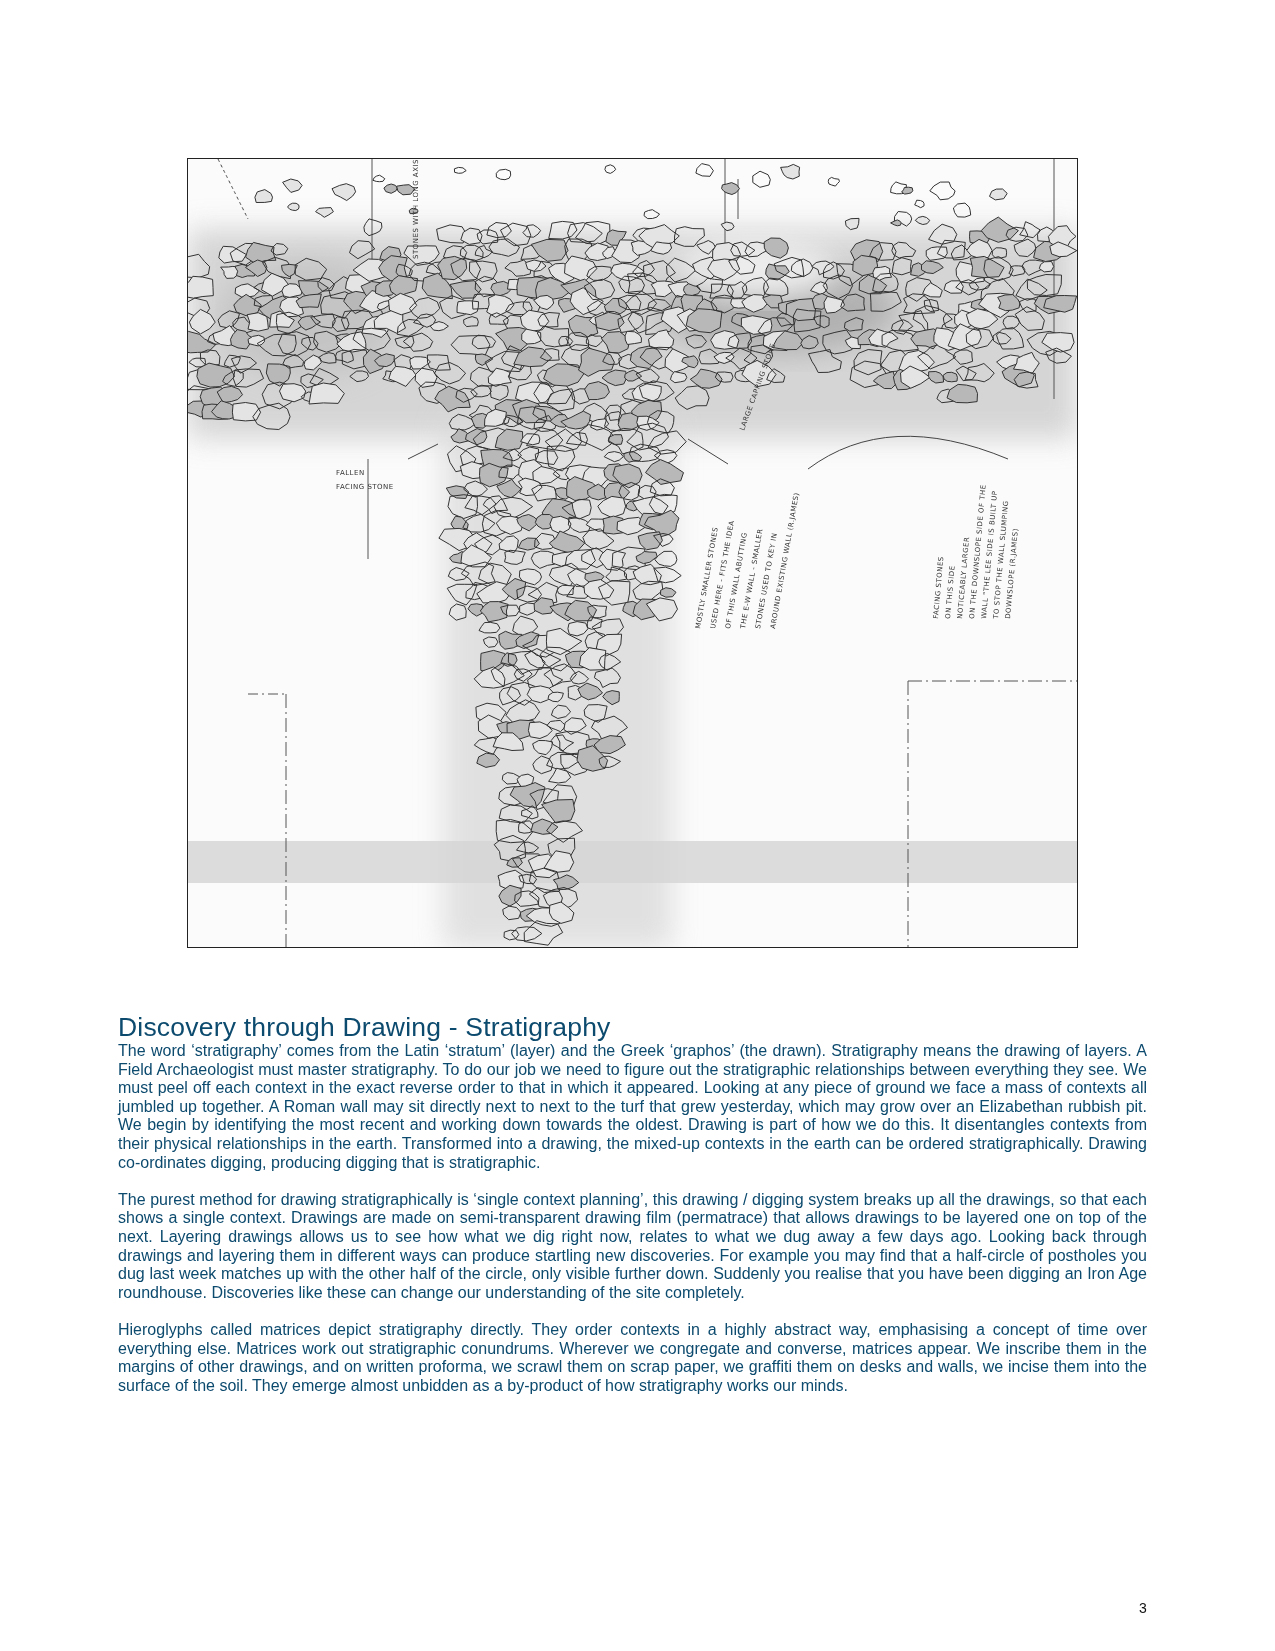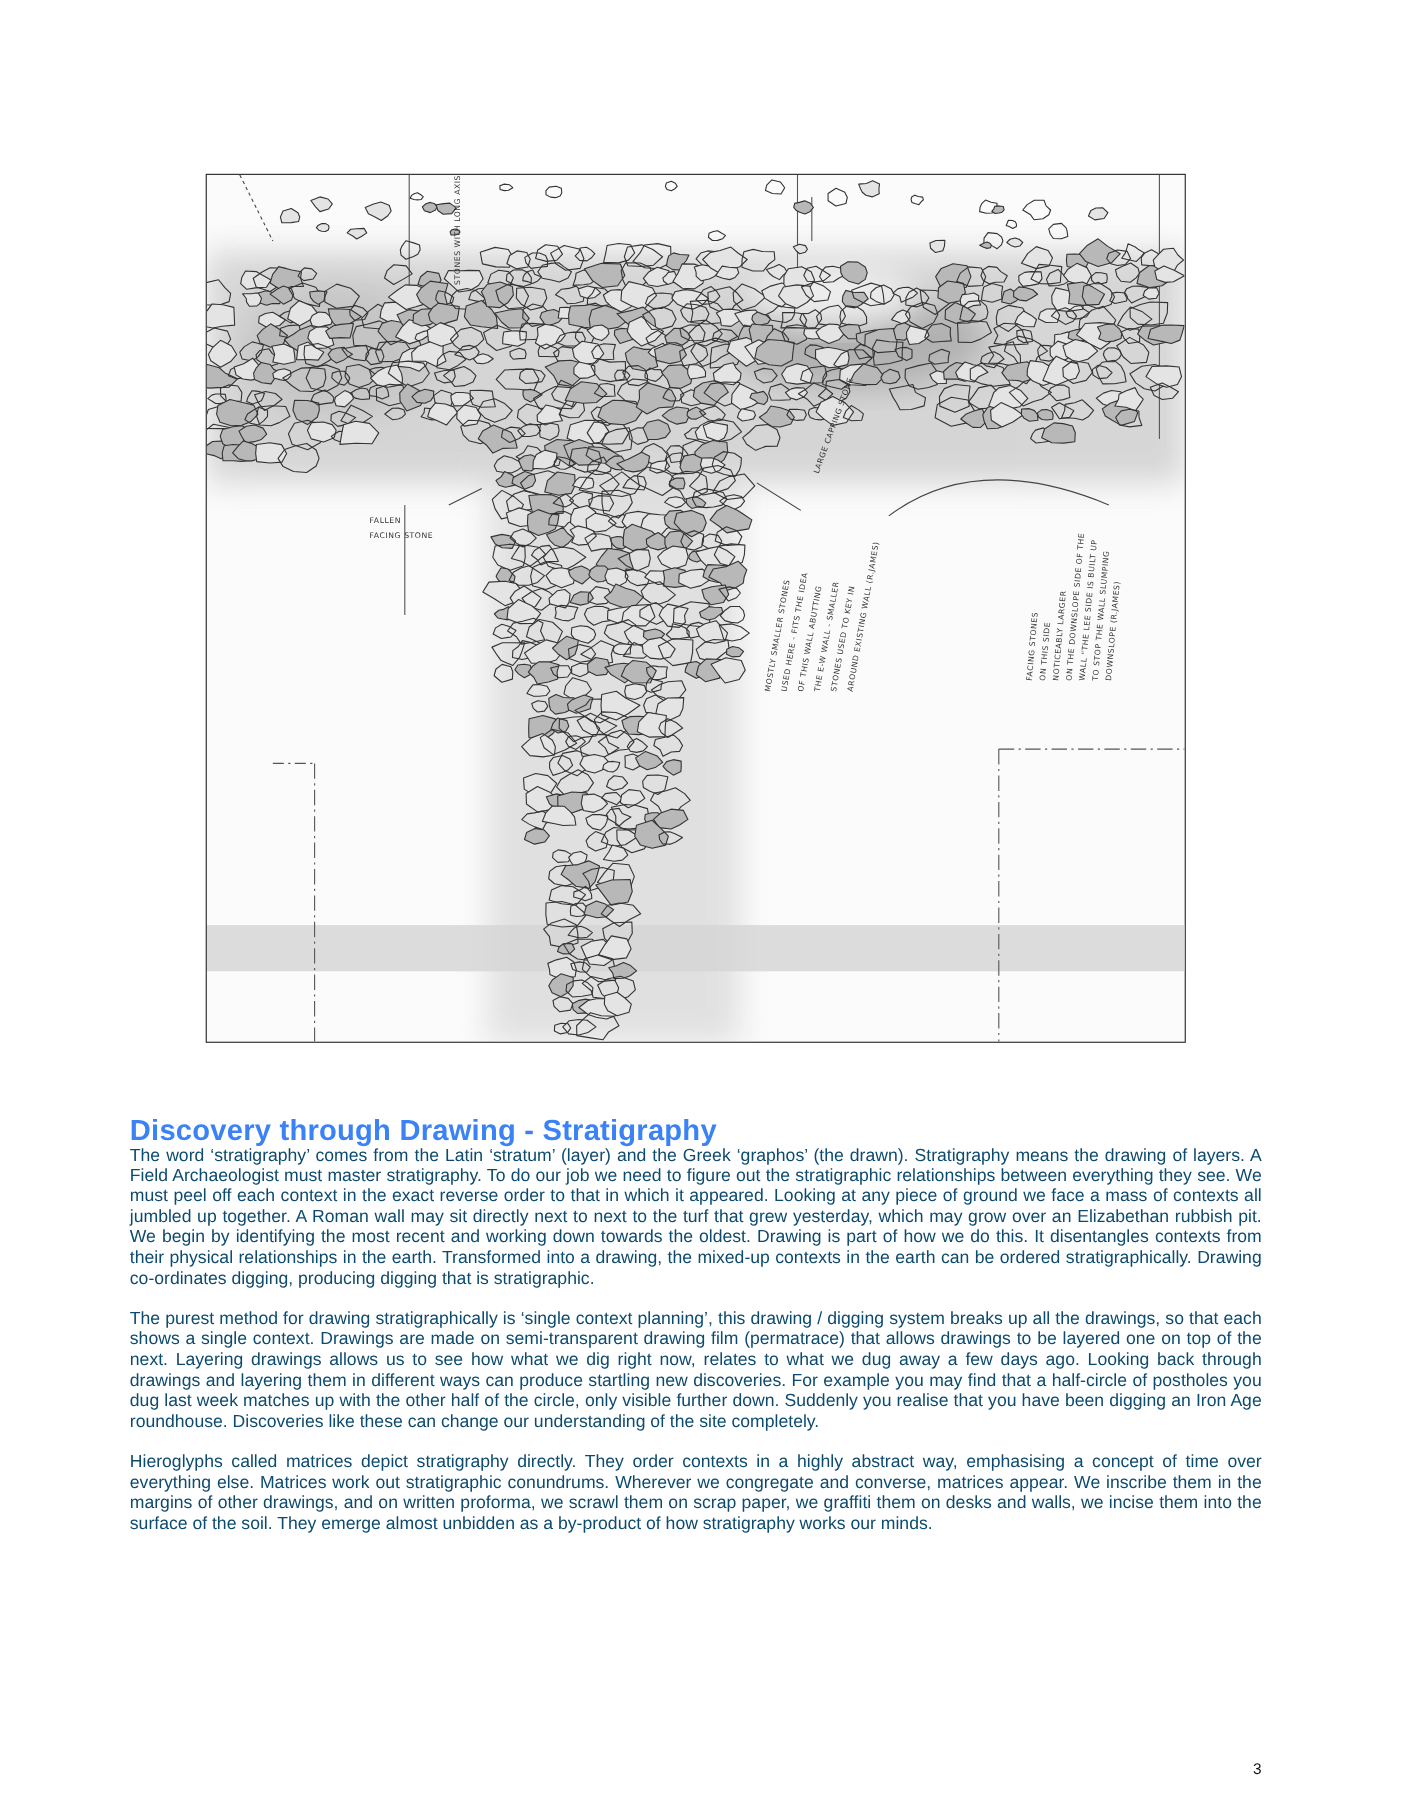--- a/index.html
+++ b/index.html
@@ -2,22 +2,22 @@
 <html><head>
 <meta charset="utf-8">
 <style>
   html, body { margin: 0; padding: 0; background: #ffffff; }
   body { width: 1275px; height: 1651px; position: relative; overflow: hidden;
          font-family: "Liberation Sans", sans-serif; color: #111; }
   .caption { position: absolute; left: 188px; top: 116px; font-size: 16.5px; color: #111; margin-top: 47px; }
   .figure { position: absolute; left: 187px; top: 158px; width: 889px; height: 788px;
             border: 1.5px solid #222; background: #fbfbfb; overflow: hidden; }
   .figure svg { display: block; }
-  .heading { position: absolute; left: 118px; top: 994px; font-size: 26.5px; font-weight: bold;
-             letter-spacing: 0.2px; color: #3b82f6; text-align: center; }
+  .heading { position: absolute; left: 118px; top: 994px; font-size: 26.5px; font-weight: normal;
+             letter-spacing: 0.2px; color: #0c4a6e; text-align: center; }
   .body-text { position: absolute; left: 118px; top: 1042px; width: 1029px; font-size: 16px;
                line-height: 18.6px; text-align: justify; color: #0c4a6e; }
   .body-text p { margin: 0 0 18.6px 0; }
   .page-num { position: absolute; left: 1139px; top: 1600px; font-size: 14px; color: #111; }
   .handnote { font-family: "DejaVu Sans", sans-serif; fill: #333; font-size: 7px; letter-spacing: 0.5px; }
 </style>
 </head>
 <body>
 
 <div class="caption">Figure III: Detail of Pre-ex Plan (Author, Adrian Pigeon and Kat Dardis)</div>

